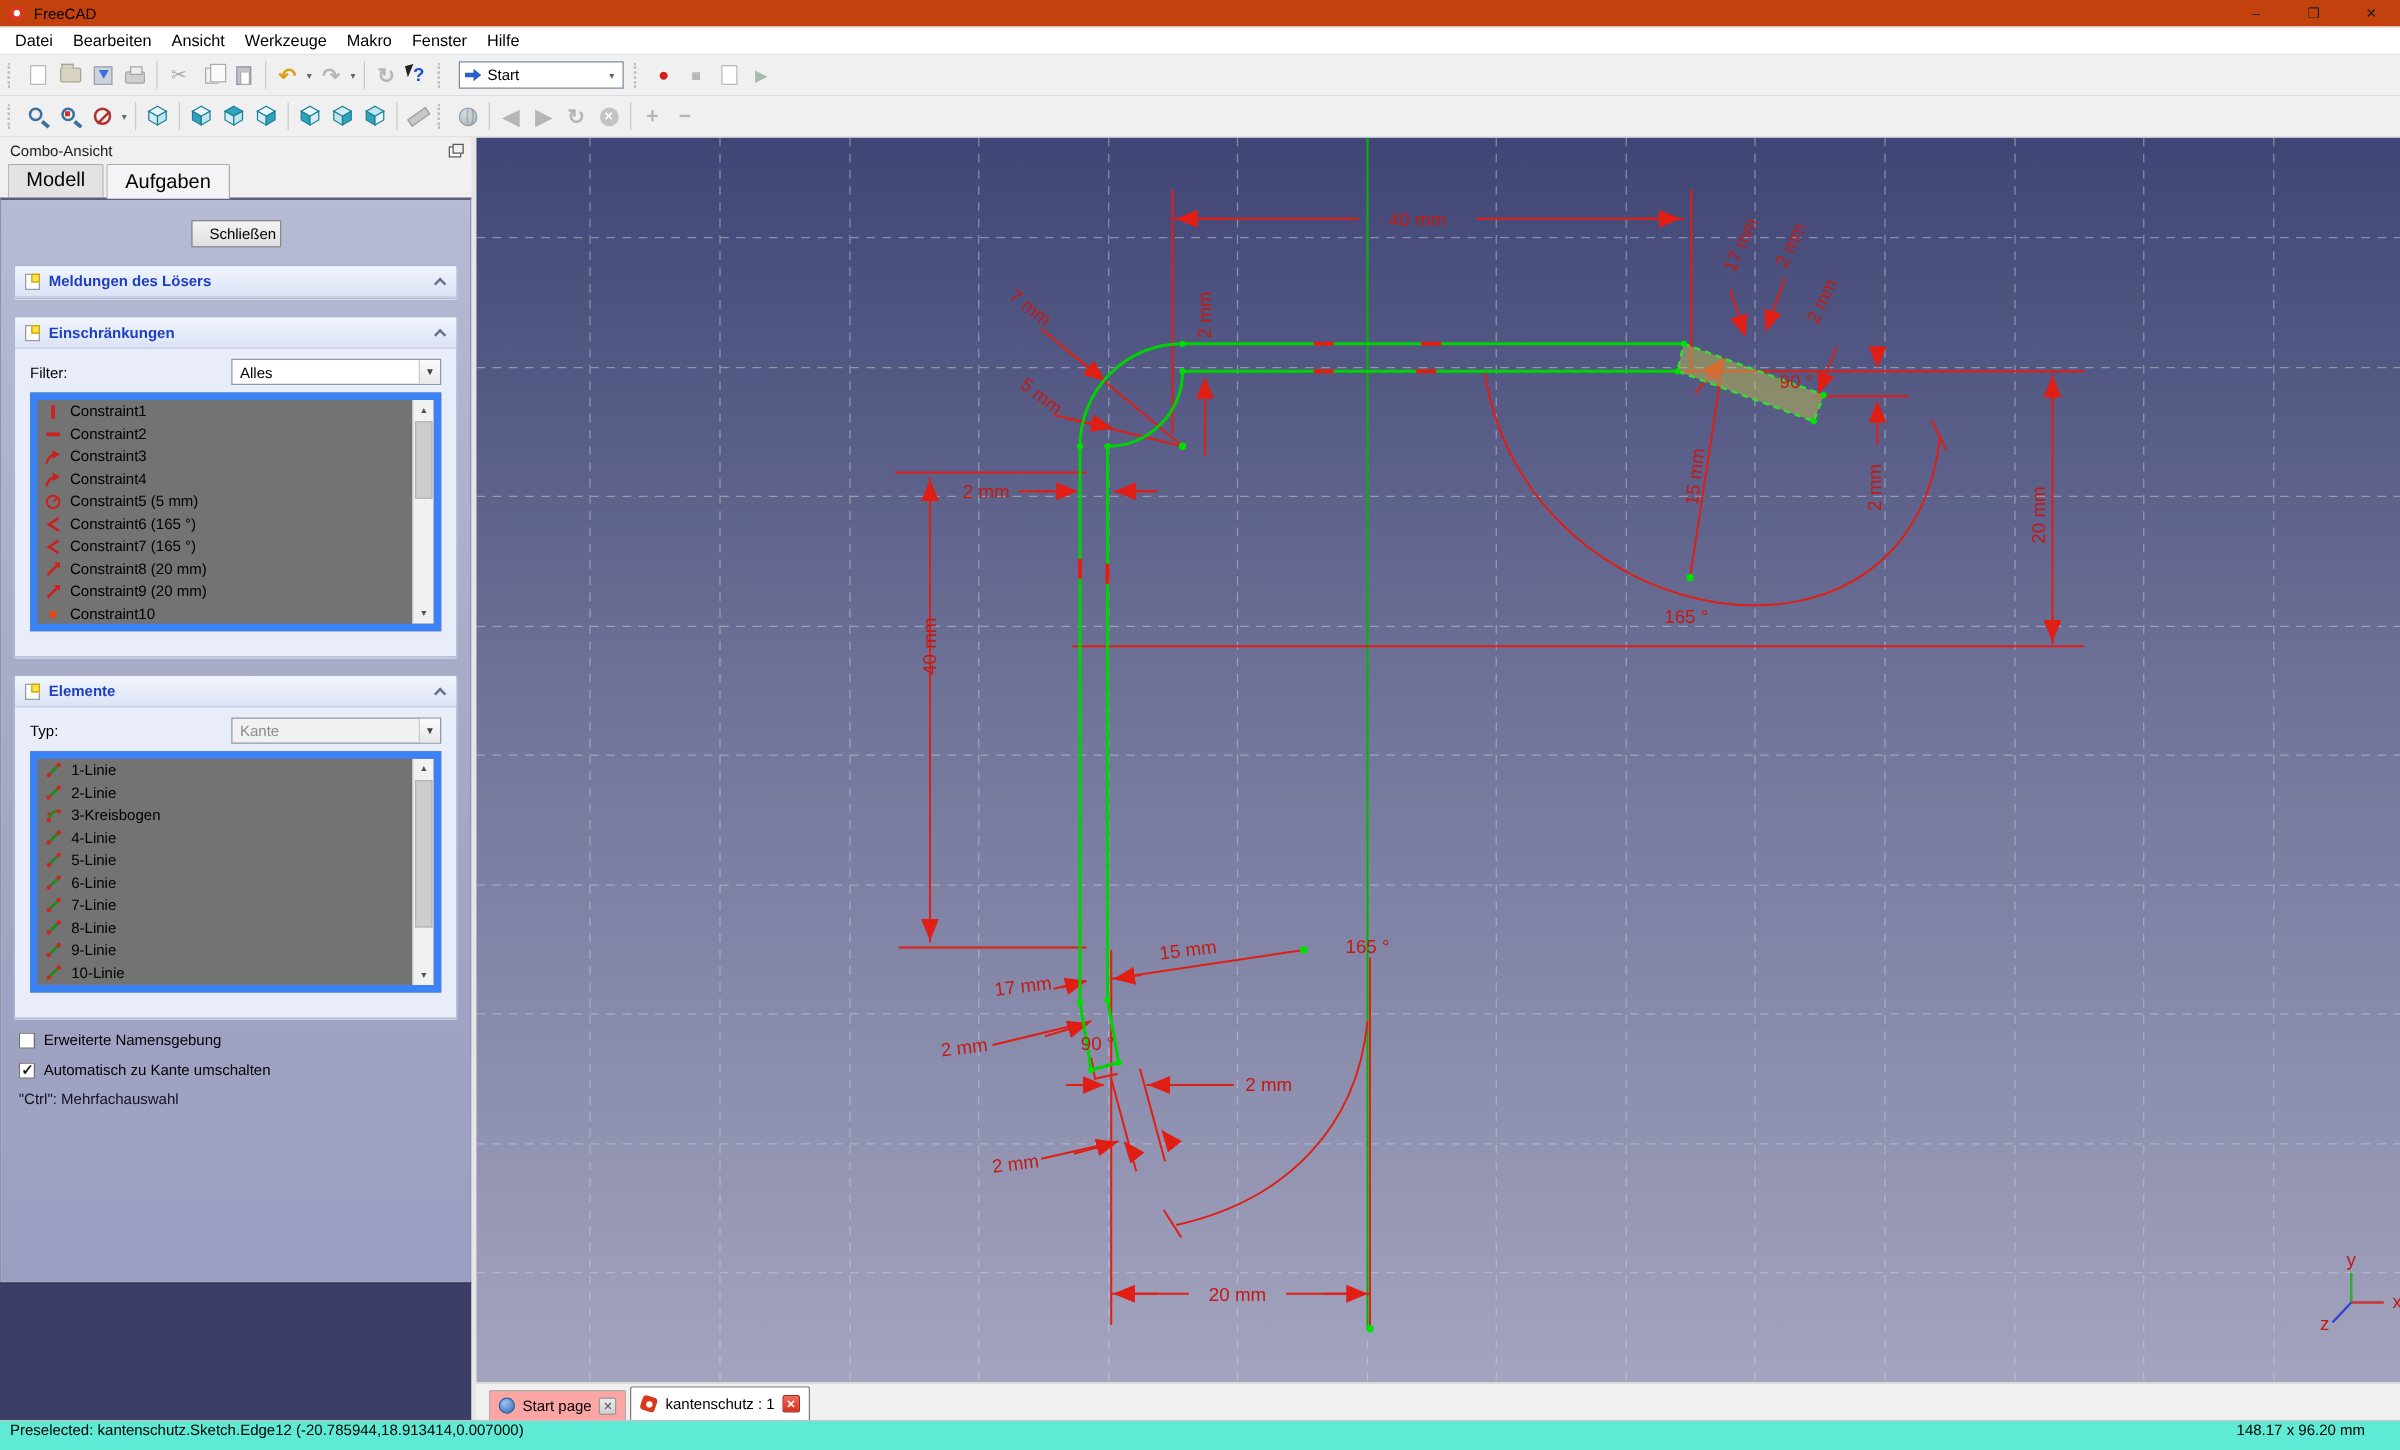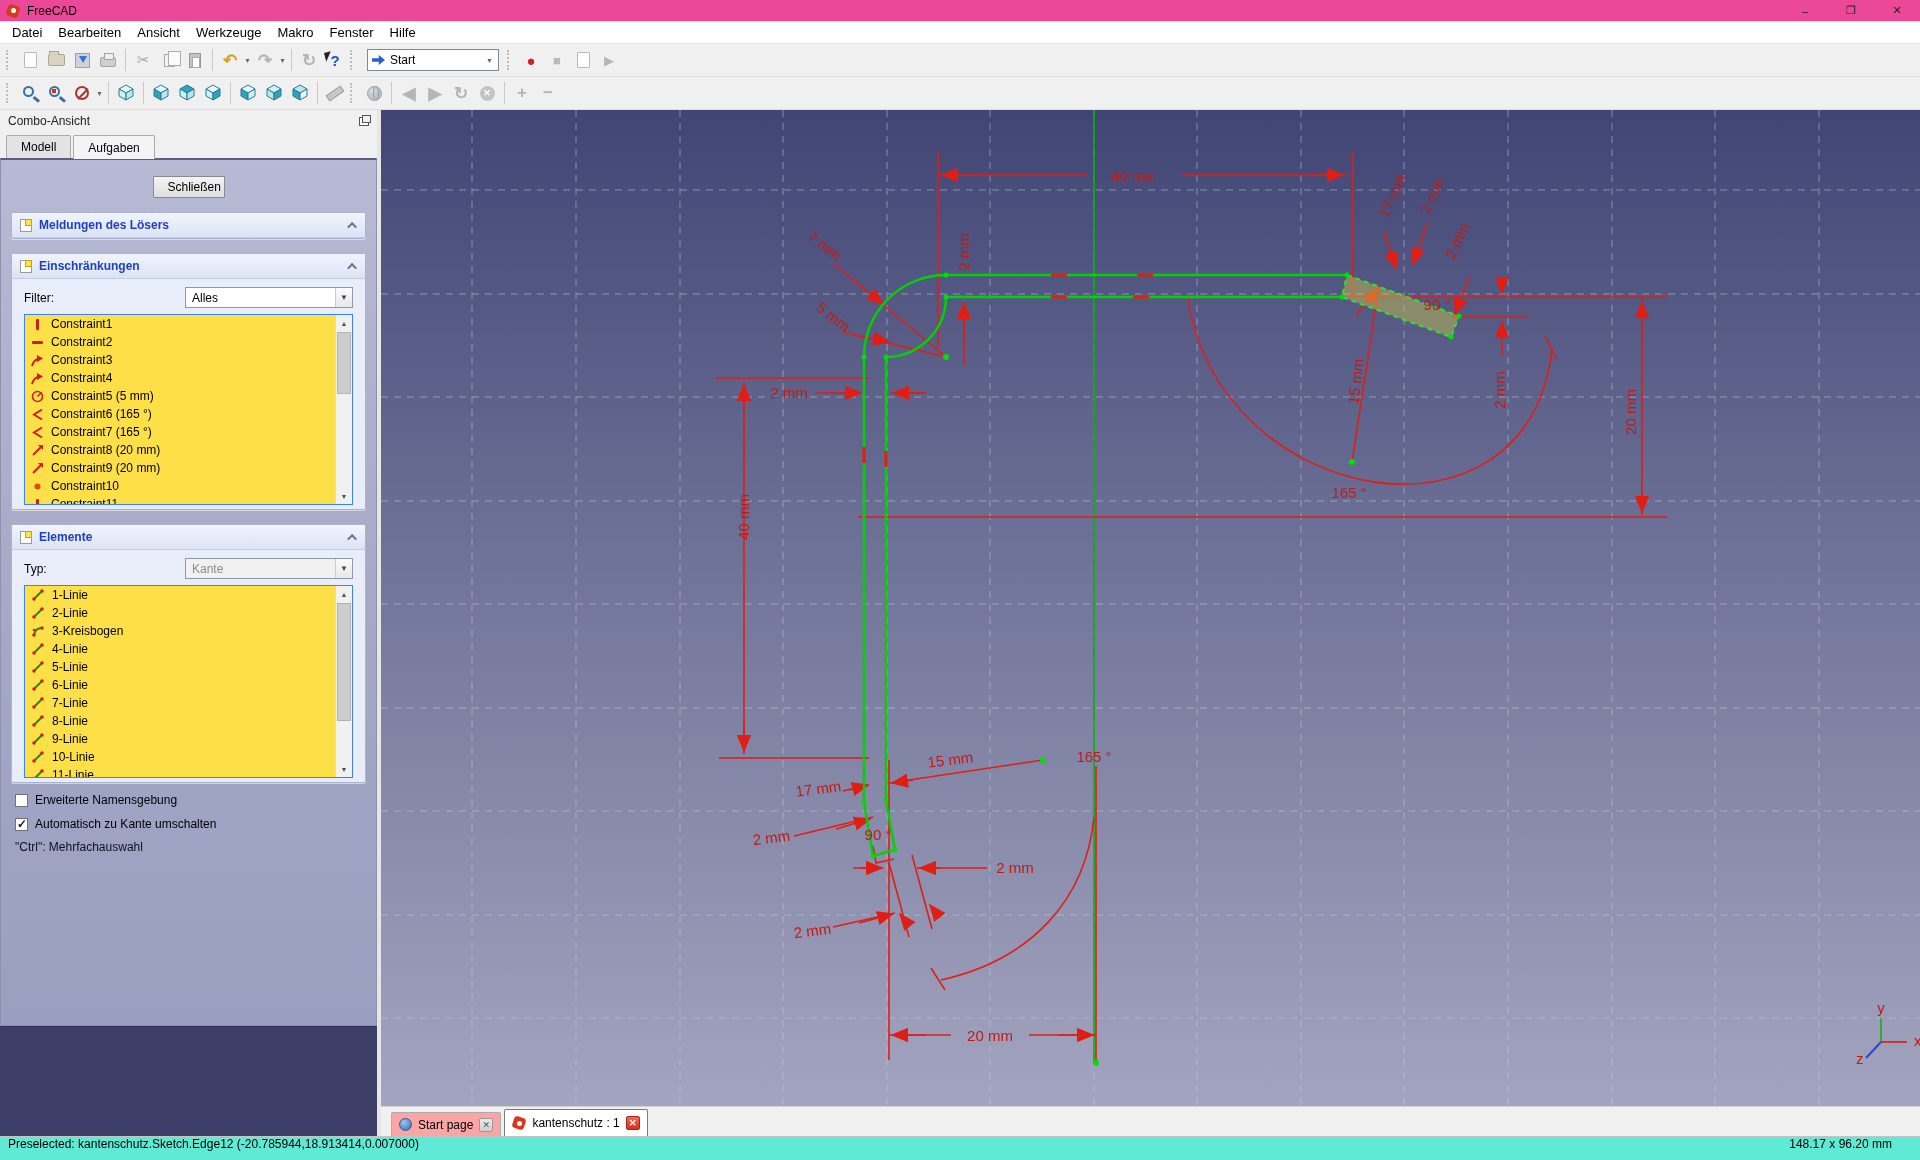--- a/index.html
+++ b/index.html
@@ -1,20 +1,20 @@
 <!DOCTYPE html>
 <html><head>
 <meta charset="utf-8">
 <style>
   * { margin:0; padding:0; box-sizing:border-box; }
   body { font-family:"Liberation Sans",sans-serif; background:#888; }
   .app { width:1920px; height:1160px; position:relative; background:#f0f0f0; overflow:hidden; font-size:12px; color:#000; }
 
   
-  .titlebar { height:22px; background:#ec4899; display:flex; align-items:center; padding-left:6px; border-bottom:1px solid #e8e8e8; }
+  .titlebar { height:22px; background:#c2410c; display:flex; align-items:center; padding-left:6px; border-bottom:1px solid #e8e8e8; }
   .fcicon { width:14px; height:14px; position:relative; flex:0 0 auto; }
   .fcicon::before { content:''; position:absolute; inset:1px; background:#d8381c; border-radius:3px; transform:rotate(18deg); }
   .fcicon::after { content:''; position:absolute; left:4.5px; top:4.5px; width:5px; height:5px; background:#fff; border-radius:50%; }
   .titlebar .t { margin-left:7px; font-size:12px; }
   .winbtns { margin-left:auto; display:flex; height:100%; }
   .winbtn { width:46px; display:flex; align-items:center; justify-content:center; font-size:11px; color:#222; }
 
   
   .menubar { height:22px; background:#fff; display:flex; align-items:center; padding-left:4px; border-bottom:1px solid #e3e3e3; }
   .menu-item { padding:3px 8px; font-size:13px; }
@@ -58,21 +58,21 @@
   .wbcombo .caret { margin-left:auto; }
   .cube { display:block; }
 
   
   .main { height:1026px; display:flex; }
   .dock { width:381px; background:#f0f0f0; border-right:4px solid #e6e6e6; display:flex; flex-direction:column; }
   .dock-title { height:22px; display:flex; align-items:center; padding:0 8px; font-size:12px; color:#222;gap:38px; }
   .float-ic { margin-left:auto; width:10px; height:9px; border:1px solid #555; position:relative; background:#fff; }
   .float-ic::before { content:''; position:absolute; left:2px; top:-3px; width:7px; height:6px; border:1px solid #555; background:#f0f0f0; }
   .dock-tabs { height:26px; display:flex; align-items:flex-end; padding-left:6px; background:#f0f0f0; }
-  .dtab { padding:4px 14px; font-size:12px; border:1px solid #ababab; border-bottom:none; background:#e3e3e3; margin-right:2px; border-radius:2px 2px 0 0; }
+  .dtab { padding:4px 14px; font-size:16px; border:1px solid #ababab; border-bottom:none; background:#e3e3e3; margin-right:2px; border-radius:2px 2px 0 0; }
   .dtab.active { background:#f4f4f6; position:relative; top:1px; padding-top:5px; }
 
   .task { flex:0 0 868px; background:linear-gradient(180deg,#b6bad4 0%,#a4a8c6 55%,#9a9ec0 100%); border:1px solid #8d91ad; border-top:2px solid #5a5e80; overflow:hidden; padding-top:16px; }
   .btn { background:linear-gradient(#f4f4f4,#dedede); border:1px solid #8a8a8a; font-size:12px; padding:3px 14px; border-radius:1px; }
   .close-btn { display:block; margin:0 auto; width:72px; }
   .tbox { margin:14px 10px 0 10px; background:#e9edf9; border:1px solid #aab4cf; border-radius:2px; box-shadow:0 1px 0 rgba(255,255,255,.5); }
   .tbox-h { display:flex; align-items:center; gap:7px; padding:5px 8px; background:linear-gradient(#f0f4fd,#dbe3f4); border-bottom:1px solid #c3cce2; }
   .tbox-h .txt { color:#1e3fc0; font-weight:bold; font-size:12px; }
   .note { width:12px; height:13px; background:#fff; border:1px solid #9a9a9a; position:relative; }
   .note::after { content:''; position:absolute; right:-1px; top:-1px; width:5px; height:5px; background:#ffe24a; border:1px solid #c9a40a; }
@@ -84,21 +84,21 @@
   .cb.checked::after { content:'✓'; position:absolute; left:1px; top:-2px; font-size:12px; color:#1a1a1a; font-weight:bold; }
   .upd-row { margin-top:24px; }
   .upd-btn { margin-left:auto; width:122px; text-align:center; }
   .frow { display:flex; align-items:center; padding:8px 12px 6px 12px; }
   .frow .lab { font-size:12px; }
   .combo { margin-left:auto; width:168px; height:21px; background:#fff; border:1px solid #8a99a8; display:flex; align-items:center; }
   .combo .val { padding-left:6px; font-size:12px; flex:1; }
   .combo .dd { width:17px; height:100%; background:linear-gradient(#fbfbfb,#e8e8e8); border-left:1px solid #c5ccd4; display:flex; align-items:center; justify-content:center; font-size:8px; color:#444; }
   .combo.disabled { background:#f1f1f1; }
   .combo.disabled .val { color:#8b8b8b; }
-  .listbox { margin:0 12px 4px 12px; background:#fde047; border:1px solid #3b82f6; position:relative; overflow:hidden; }
+  .listbox { margin:0 12px 20px 12px; background:#737373; border:6px solid #3b82f6; position:relative; overflow:hidden; }
   .lb-rows { margin-right:17px; overflow:hidden; height:100%; }
   .lrow { height:18px; display:flex; align-items:center; gap:7px; padding-left:6px; font-size:12px; white-space:nowrap; }
   .lrow svg { flex:0 0 auto; }
   .sbar { position:absolute; right:0; top:0; bottom:0; width:17px; background:#f1f1f1; border-left:1px solid #d9d9d9; }
   .sarrow { height:16px; display:flex; align-items:center; justify-content:center; font-size:7px; color:#505050; }
   .sarrow.down { position:absolute; bottom:0; left:0; right:0; }
   .thumb { position:absolute; left:1px; right:1px; background:#cdcdcd; border:1px solid #b3b3b3; }
   .task .hint { font-size:12px; color:#101020; margin:9px 0 0 14px; }
   .chkline { margin:10px 0 0 14px; }
   .dock-void { flex:1; background:#3c3e68; border-top:1px solid #2e3054; }

